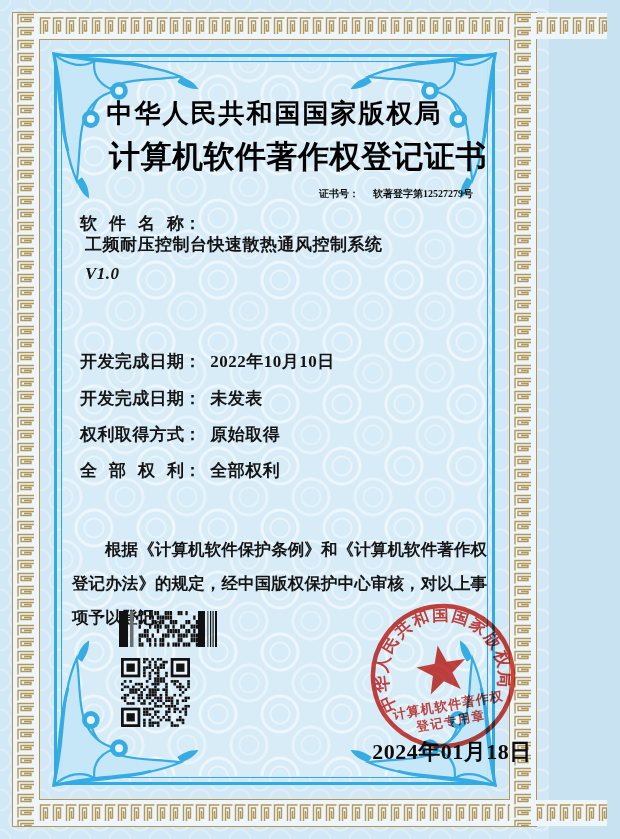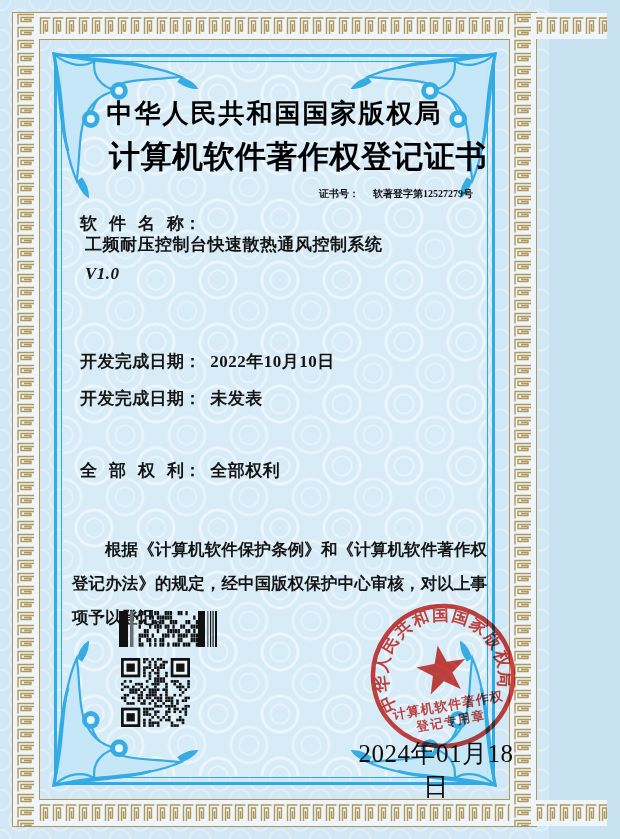--- a/index.html
+++ b/index.html
@@ -62,22 +62,22 @@
   .fval{display:inline-block;margin-left:5px;vertical-align:top;letter-spacing:0.5px;}
   .row-reg .fval{margin-left:17px;}
   .fval .vline2{margin-top:7px;font-style:italic;}
   .statement{position:absolute;top:533px;left:72px;right:62px;
     font-size:16.5px;font-weight:700;color:#141414;line-height:34px;
     text-indent:2em;text-align:justify;}
   .barcode{position:absolute;left:119px;top:611px;width:98px;height:36px;}
   .qr{position:absolute;left:121px;top:658px;width:69px;height:69px;}
   .seal{position:absolute;left:368px;top:601px;width:150px;height:150px;
     transform:rotate(-10deg);opacity:.93;mix-blend-mode:multiply;}
-  .issue-date{position:absolute;left:356px;top:737px;width:160px;text-align:center;
-    font-size:25px;font-weight:400;color:#0c0c0c;letter-spacing:0.5px;}
+  .issue-date{position:absolute;left:372px;top:737px;width:160px;text-align:center;
+    font-size:22px;font-weight:700;color:#0c0c0c;letter-spacing:0.5px;}
   .hidden-defs{position:absolute;width:0;height:0;overflow:hidden;}
 </style>
 </head>
 <body>
 
 <div class="page">
 
   <svg class="hidden-defs" aria-hidden="true">
     <defs>
       <pattern id="meanderH" width="13" height="26" patternUnits="userSpaceOnUse">
@@ -153,20 +153,24 @@
   <div class="frow" style="top:351px">
     <span class="flabel">开发完成日期</span><span class="fcolon">：</span>
     <span class="fval">2022年10月10日</span>
   </div>
 
   <div class="frow" style="top:388px">
     <span class="flabel">开发完成日期</span><span class="fcolon">：</span>
     <span class="fval">未发表</span>
   </div>
 
+  <div class="frow" style="top:424px">
+    <span class="flabel">权利取得方式</span><span class="fcolon">：</span>
+    <span class="fval">原始取得</span>
+  </div>
 
   <div class="frow" style="top:460px">
     <span class="flabel">全部权利</span><span class="fcolon">：</span>
     <span class="fval">全部权利</span>
   </div>
 
 
   <div class="statement">根据《计算机软件保护条例》和《计算机软件著作权登记办法》的规定，经中国版权保护中心审核，对以上事项予以登记。</div>
 
   <svg class="barcode" id="barcode" viewBox="0 0 98 36">

